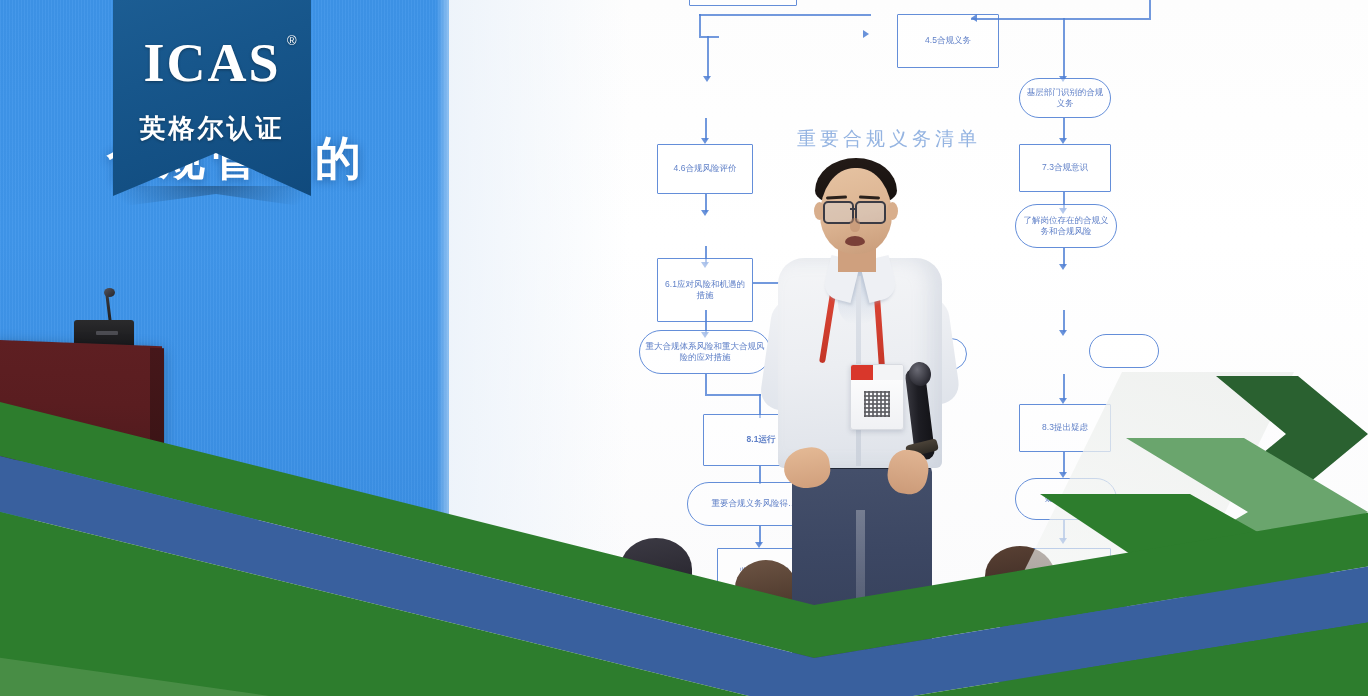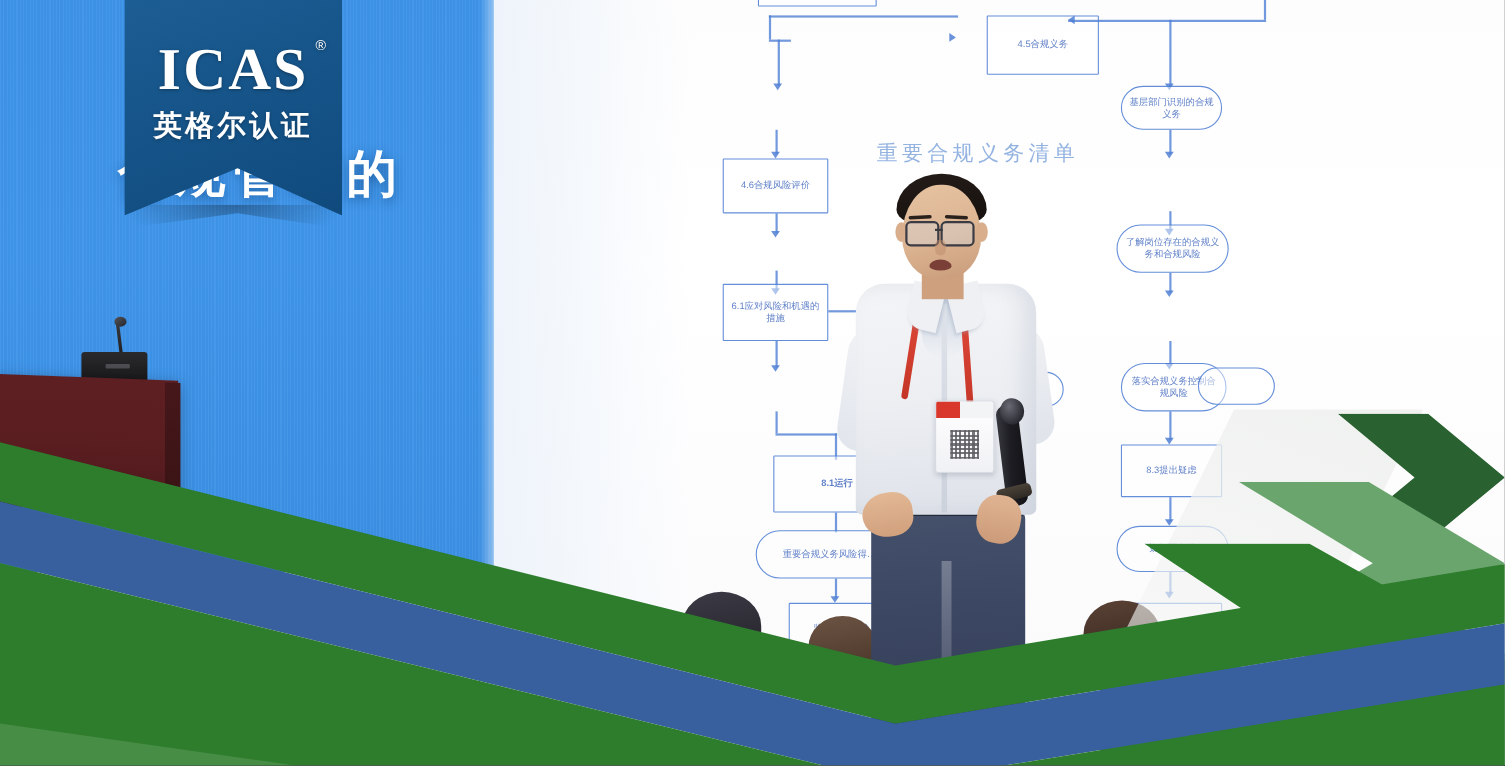--- a/index.html
+++ b/index.html
@@ -59,21 +59,21 @@
     font-weight:700;font-size:54px;letter-spacing:2px;
     color:#ffffff;line-height:1;
     text-shadow:0 1px 3px rgba(0,0,0,.35);
   }
   .icas-reg{
     position:absolute;right:-16px;top:-2px;
     font-size:13px;font-weight:400;letter-spacing:0;
     font-family:"Liberation Sans",sans-serif;
   }
   .icas-cn{
-    margin-top:7px;
+    margin-top:21px;
     font-family:"Liberation Sans","DejaVu Sans",sans-serif;
     font-weight:700;font-size:26px;letter-spacing:3px;color:#ffffff;
     text-shadow:0 1px 3px rgba(0,0,0,.3);
   }
   .banner-shadow{
     position:absolute;left:113px;top:186px;width:198px;height:36px;
     background:radial-gradient(ellipse at 50% 0%,rgba(0,0,0,.30) 0%,rgba(0,0,0,0) 72%);
     -webkit-clip-path:polygon(0 0,100% 0,100% 60%,52% 22%,0 60%);
     clip-path:polygon(0 0,100% 0,100% 60%,52% 22%,0 60%);
   }
@@ -434,54 +434,55 @@
     <div class="fline v" style="left:256px;top:118px;height:22px;"></div>
     <div class="farrow" style="left:252px;top:138px;"></div>
 
     <div class="fnode rect" style="left:208px;top:144px;width:96px;height:50px;">4.6合规风险评价</div>
     <div class="fline v" style="left:256px;top:194px;height:18px;"></div>
     <div class="farrow" style="left:252px;top:210px;"></div>
 
     <div class="fline v" style="left:256px;top:246px;height:18px;"></div>
     <div class="farrow" style="left:252px;top:262px;"></div>
 
-    <div class="fnode rect" style="left:208px;top:258px;width:96px;height:52px;">6.1应对风险和机遇的措施</div>
+    <div class="fnode rect" style="left:208px;top:258px;width:96px;height:64px;">6.1应对风险和机遇的措施</div>
     <div class="fline v" style="left:256px;top:310px;height:24px;"></div>
     <div class="farrow" style="left:252px;top:332px;"></div>
     <div class="fline h" style="left:304px;top:282px;width:142px;"></div>
 
+    <div class="fnode pill" style="left:190px;top:330px;width:132px;height:44px;">重大合规体系风险和重大合规风险的应对措施</div>
     <div class="fline v" style="left:256px;top:374px;height:20px;"></div>
     <div class="fline h" style="left:256px;top:394px;width:56px;"></div>
     <div class="fline v" style="left:310px;top:394px;height:24px;"></div>
     <div class="fline h" style="left:322px;top:352px;width:128px;"></div>
 
     <div class="fnode rect" style="left:254px;top:414px;width:116px;height:52px;font-weight:bold;">8.1运行</div>
     <div class="fline v" style="left:310px;top:466px;height:18px;"></div>
 
     <div class="fnode pill" style="left:238px;top:482px;width:134px;height:44px;">重要合规义务风险得…</div>
     <div class="fline v" style="left:310px;top:526px;height:18px;"></div>
     <div class="farrow" style="left:306px;top:542px;"></div>
 
     <div class="fnode rect" style="left:268px;top:548px;width:96px;height:48px;">监视测量评价</div>
 
     <div class="fnode pill" style="left:570px;top:78px;width:92px;height:40px;">基层部门识别的合规义务</div>
     <div class="fline v" style="left:614px;top:118px;height:22px;"></div>
     <div class="farrow" style="left:610px;top:138px;"></div>
 
+    <div class="fnode rect" style="left:570px;top:144px;width:92px;height:48px;">7.3合规意识</div>
     <div class="fline v" style="left:614px;top:192px;height:18px;"></div>
     <div class="farrow" style="left:610px;top:208px;"></div>
 
     <div class="fnode pill" style="left:566px;top:204px;width:102px;height:44px;">了解岗位存在的合规义务和合规风险</div>
     <div class="fline v" style="left:614px;top:248px;height:18px;"></div>
     <div class="farrow" style="left:610px;top:264px;"></div>
 
     <div class="fline v" style="left:614px;top:310px;height:22px;"></div>
     <div class="farrow" style="left:610px;top:330px;"></div>
 
-    <div class="fnode pill" style="left:570px;top:330px;width:96px;height:44px;">落实合规义务控制合规风险</div>
     <div class="fline v" style="left:614px;top:374px;height:26px;"></div>
     <div class="farrow" style="left:610px;top:398px;"></div>
 
     <div class="fnode rect" style="left:570px;top:404px;width:92px;height:48px;">8.3提出疑虑</div>
     <div class="fline v" style="left:614px;top:452px;height:22px;"></div>
     <div class="farrow" style="left:610px;top:472px;"></div>
 
     <div class="fnode pill" style="left:566px;top:478px;width:102px;height:42px;">疑似不合规</div>
     <div class="fline v" style="left:614px;top:520px;height:20px;"></div>
     <div class="farrow" style="left:610px;top:538px;"></div>

